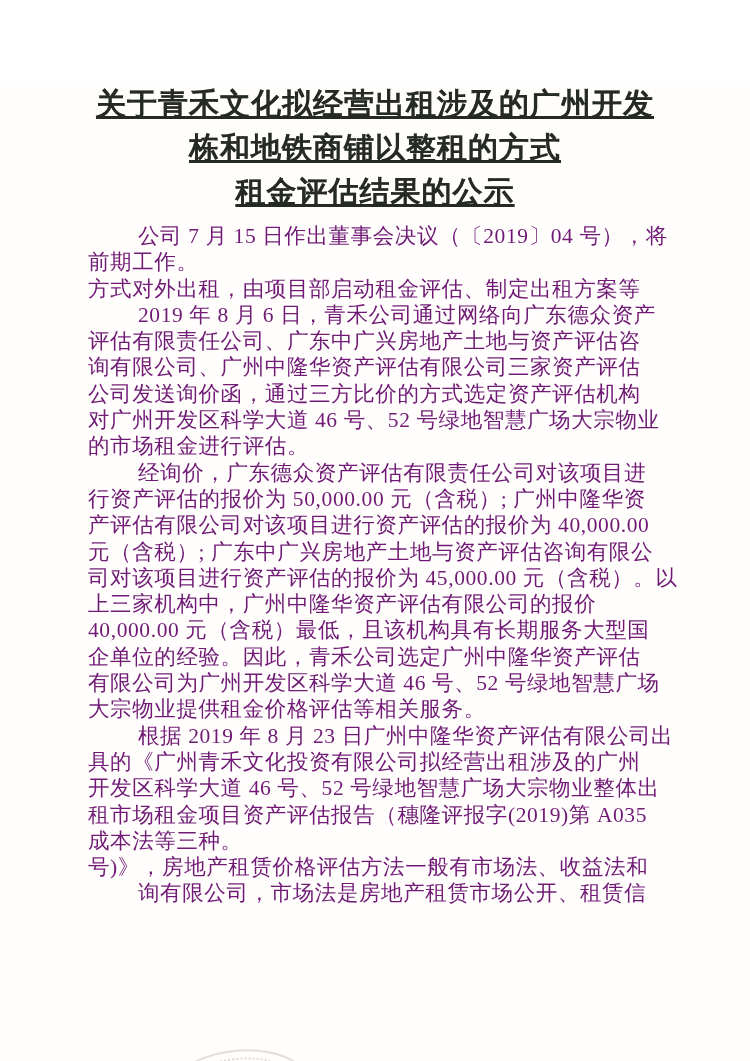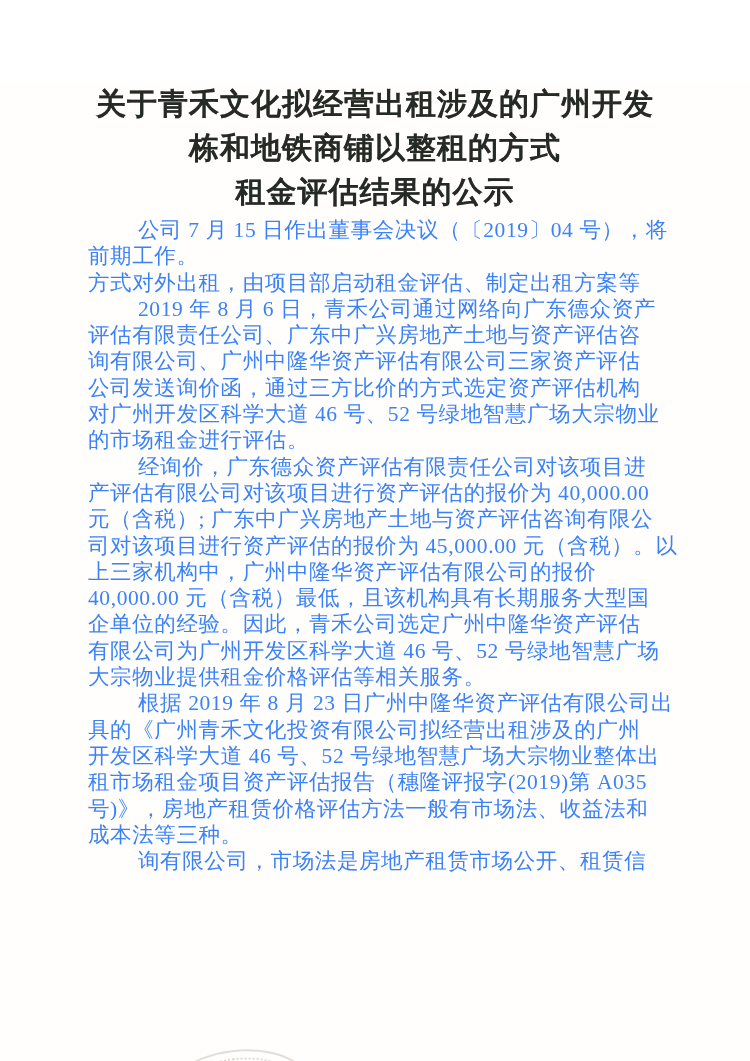--- a/index.html
+++ b/index.html
@@ -13,34 +13,35 @@
     position: relative;
     width: 750px;
     height: 1061px;
     background: #fffefd;
   }
   
   .title {
     margin-top: 82px;
     text-align: center;
     color: #262a24;
+    text-decoration: underline;
   }
   .title-line {
     font-size: 30px;
     font-weight: bold;
     line-height: 44px;
     letter-spacing: 1px;
     white-space: nowrap;
     text-shadow: 0 0 0.6px rgba(38,42,36,0.55);
   }
   
   .body {
-    margin: 3px 0 0 88px;
+    margin: 9px 0 0 88px;
     width: 556px;
-    color: #3b82f6;
+    color: #701a75;
   }
   .line {
     font-size: 21.5px;
     line-height: 26.3px;
     letter-spacing: 0.6px;
     white-space: nowrap;
   }
   .line.indent { padding-left: 50px; }
   
   .stamp-wrap {
@@ -97,37 +98,38 @@
       <div class="line indent">2019 年 8 月 6 日，青禾公司通过网络向广东德众资产</div>
       <div class="line">评估有限责任公司、广东中广兴房地产土地与资产评估咨</div>
       <div class="line">询有限公司、广州中隆华资产评估有限公司三家资产评估</div>
       <div class="line">公司发送询价函，通过三方比价的方式选定资产评估机构</div>
       <div class="line">对广州开发区科学大道 46 号、52 号绿地智慧广场大宗物业</div>
       <div class="line">的市场租金进行评估。</div>
     </section>
 
     <section>
       <div class="line indent">经询价，广东德众资产评估有限责任公司对该项目进</div>
+      <div class="line">行资产评估的报价为 50,000.00 元（含税）; 广州中隆华资</div>
       <div class="line">产评估有限公司对该项目进行资产评估的报价为 40,000.00</div>
       <div class="line">元（含税）; 广东中广兴房地产土地与资产评估咨询有限公</div>
       <div class="line">司对该项目进行资产评估的报价为 45,000.00 元（含税）。以</div>
       <div class="line">上三家机构中，广州中隆华资产评估有限公司的报价</div>
       <div class="line">40,000.00 元（含税）最低，且该机构具有长期服务大型国</div>
       <div class="line">企单位的经验。因此，青禾公司选定广州中隆华资产评估</div>
       <div class="line">有限公司为广州开发区科学大道 46 号、52 号绿地智慧广场</div>
       <div class="line">大宗物业提供租金价格评估等相关服务。</div>
     </section>
 
     <section>
       <div class="line indent">根据 2019 年 8 月 23 日广州中隆华资产评估有限公司出</div>
       <div class="line">具的《广州青禾文化投资有限公司拟经营出租涉及的广州</div>
       <div class="line">开发区科学大道 46 号、52 号绿地智慧广场大宗物业整体出</div>
       <div class="line">租市场租金项目资产评估报告（穗隆评报字(2019)第 A035</div>
+      <div class="line">成本法等三种。</div>
       <div class="line">号)》，房地产租赁价格评估方法一般有市场法、收益法和</div>
-      <div class="line">成本法等三种。</div>
     </section>
 
     <section>
       <div class="line indent">询有限公司，市场法是房地产租赁市场公开、租赁信</div>
     </section>
 
   </main>
 
   <div class="stamp-wrap">
     <div class="stamp-arc"></div>

